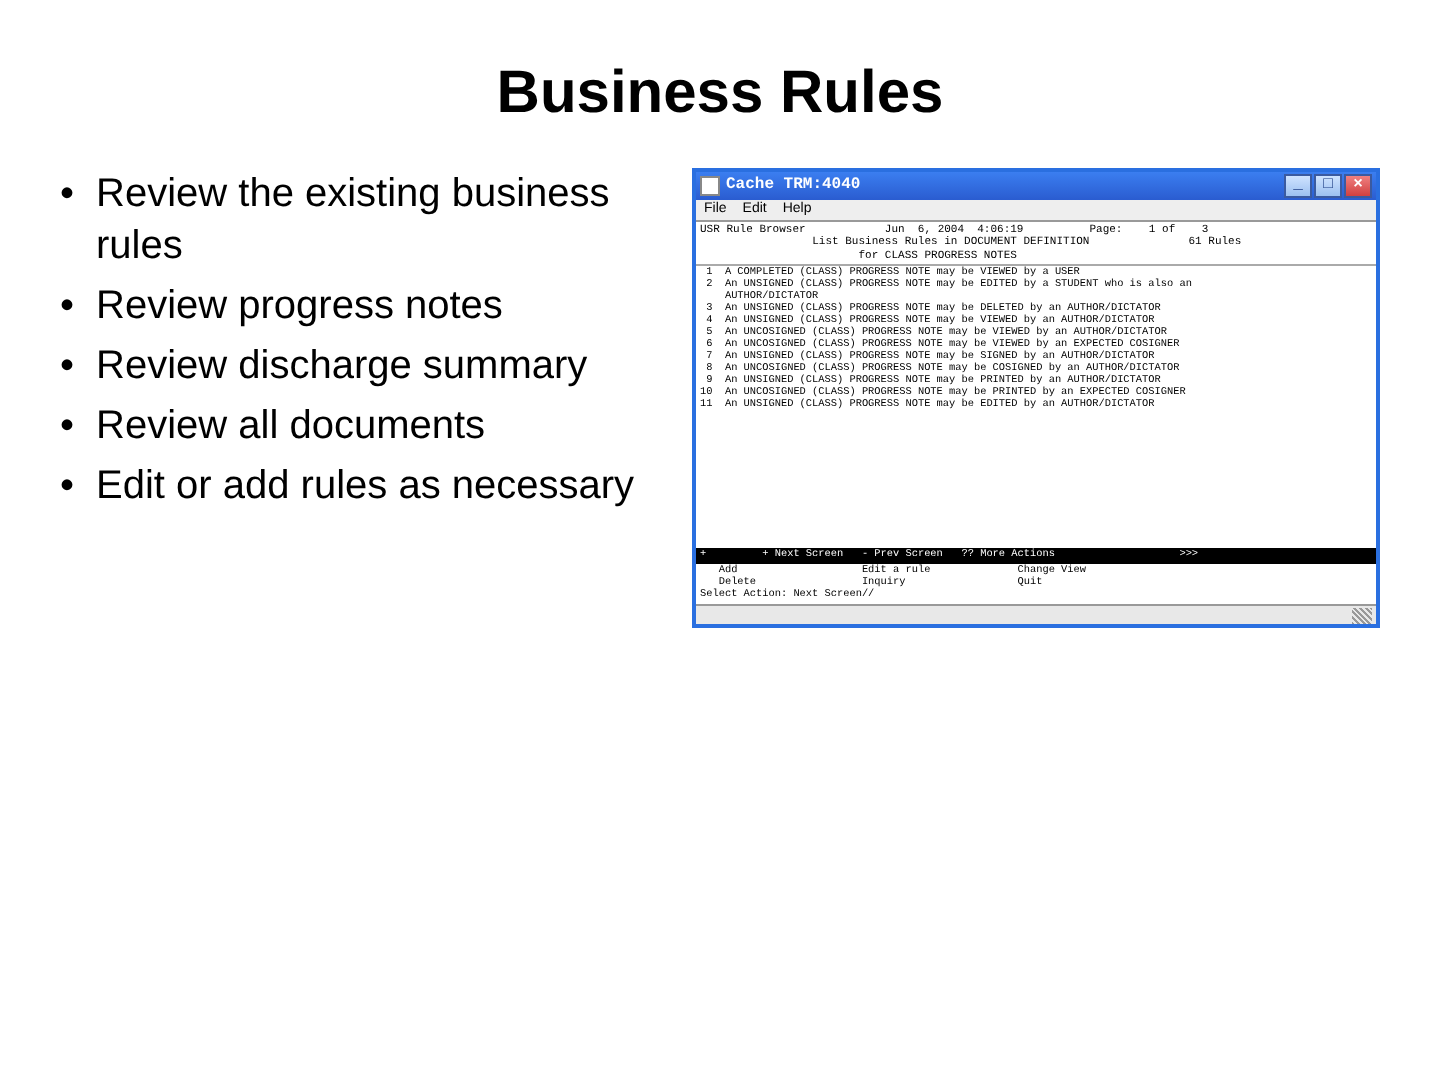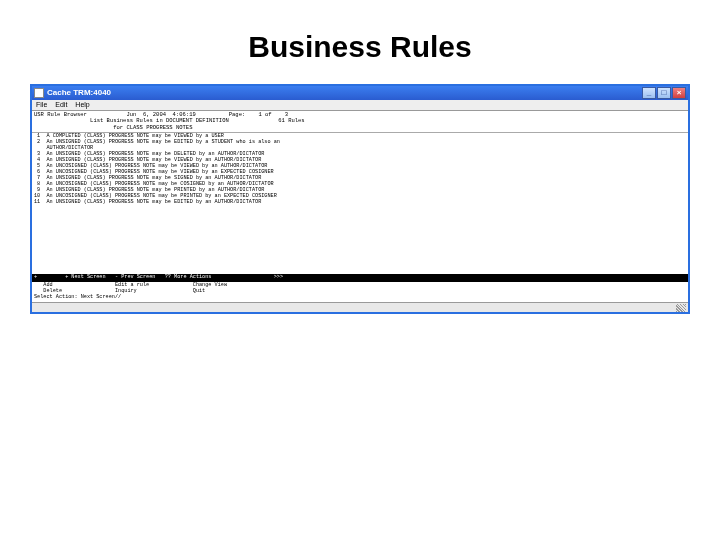--- a/index.html
+++ b/index.html
@@ -48,21 +48,21 @@
     flex-direction: column;
   }
   .titlebar {
     background: linear-gradient(#3b7ef0, #2a5cd0);
     color: #fff;
     display: flex;
     align-items: center;
     justify-content: space-between;
     padding: 1px 2px;
     font-size: 8px;
-    font-family: Liberation Sans, sans-serif;
+    font-family: Liberation Mono, monospace;
     font-weight: bold;
   }
   .titlebar-left { display:flex; align-items:center; gap:3px; }
   .win-icon { width:10px; height:10px; background:#fff; border:1px solid #888; }
   .win-controls { display:flex; gap:1px; }
   .win-btn {
     width: 14px; height: 12px;
     background: linear-gradient(#cfe3ff,#9cc0f0);
     border: 1px solid #3a5aa0;
     display:flex; align-items:center; justify-content:center;
@@ -114,20 +114,29 @@
     padding: 0 2px;
   }
   .grip { width:10px; height:8px; background:repeating-linear-gradient(45deg,#999,#999 1px,#e8e8e8 1px,#e8e8e8 2px); }
 </style>
 </head>
 <body>
 
 <h1 class="slide-title">Business Rules</h1>
 
 <div class="content-row">
+  <div class="bullets">
+    <ul>
+      <li>Review the existing business rules</li>
+      <li>Review progress notes</li>
+      <li>Review discharge summary</li>
+      <li>Review all documents</li>
+      <li>Edit or add rules as necessary</li>
+    </ul>
+  </div>
 
   <div class="window">
     <div class="titlebar">
       <div class="titlebar-left">
         <div class="win-icon"></div>
         <span>Cache TRM:4040</span>
       </div>
       <div class="win-controls">
         <div class="win-btn">_</div>
         <div class="win-btn">□</div>

